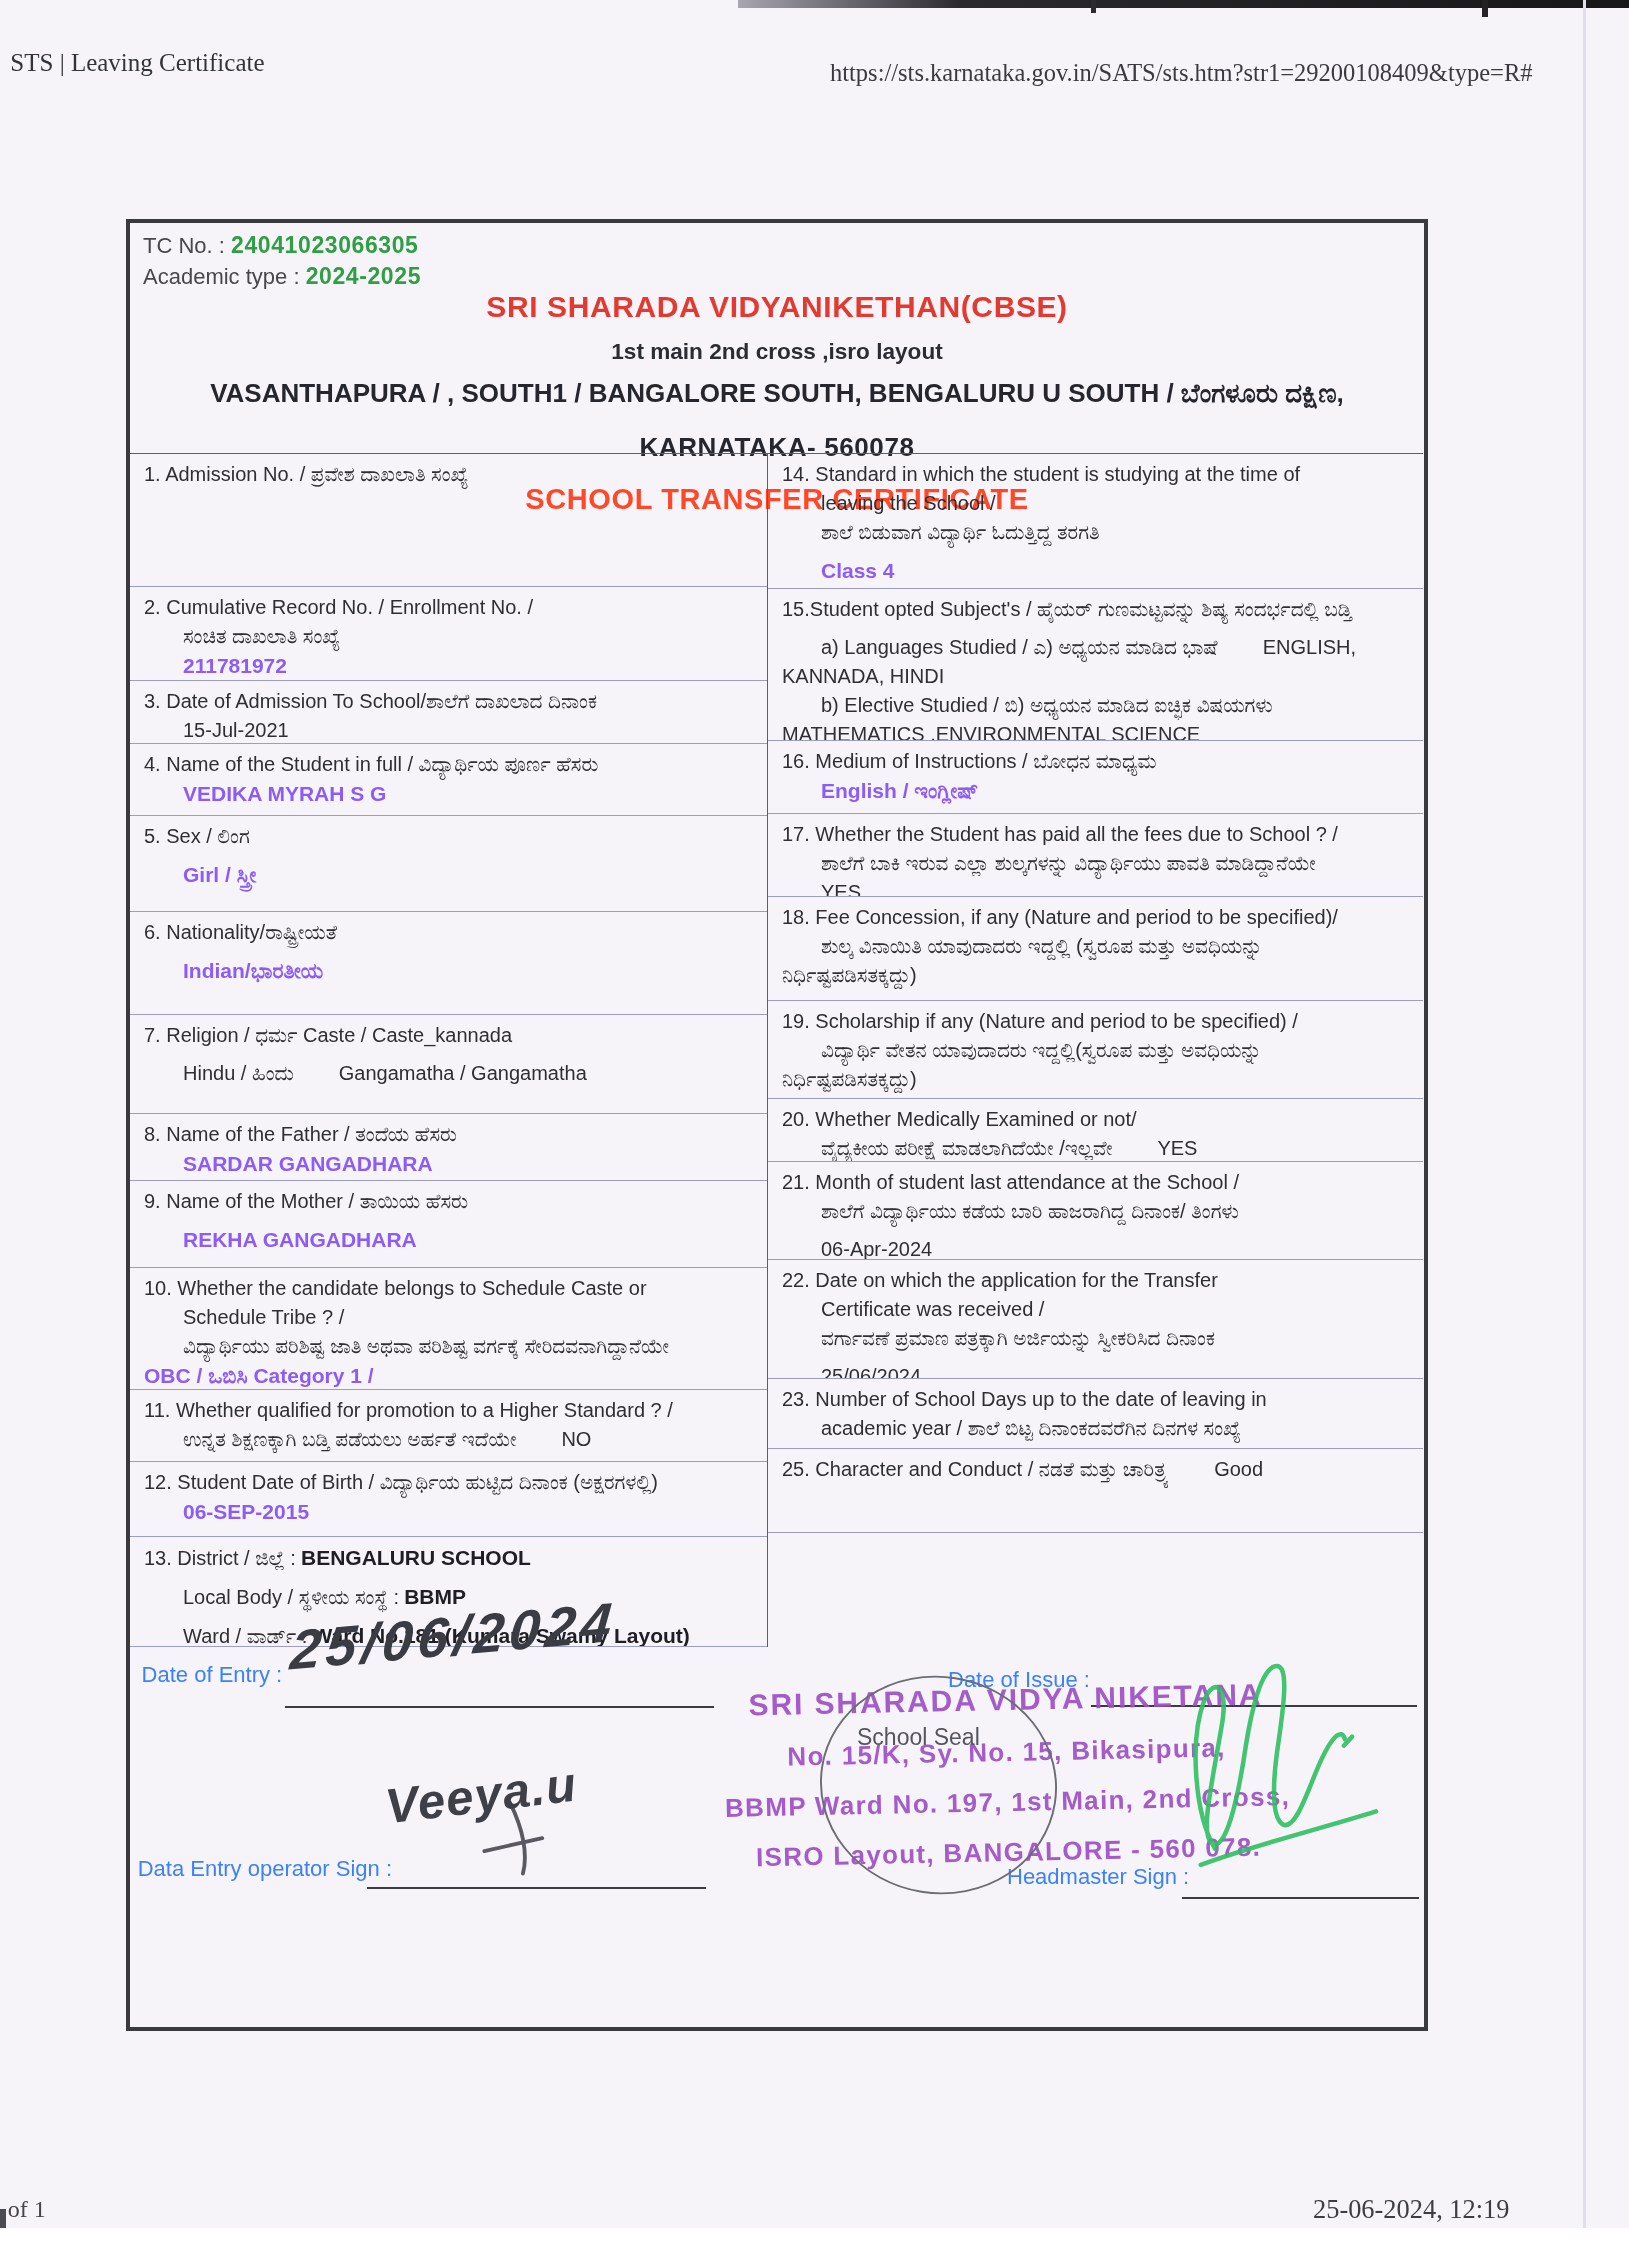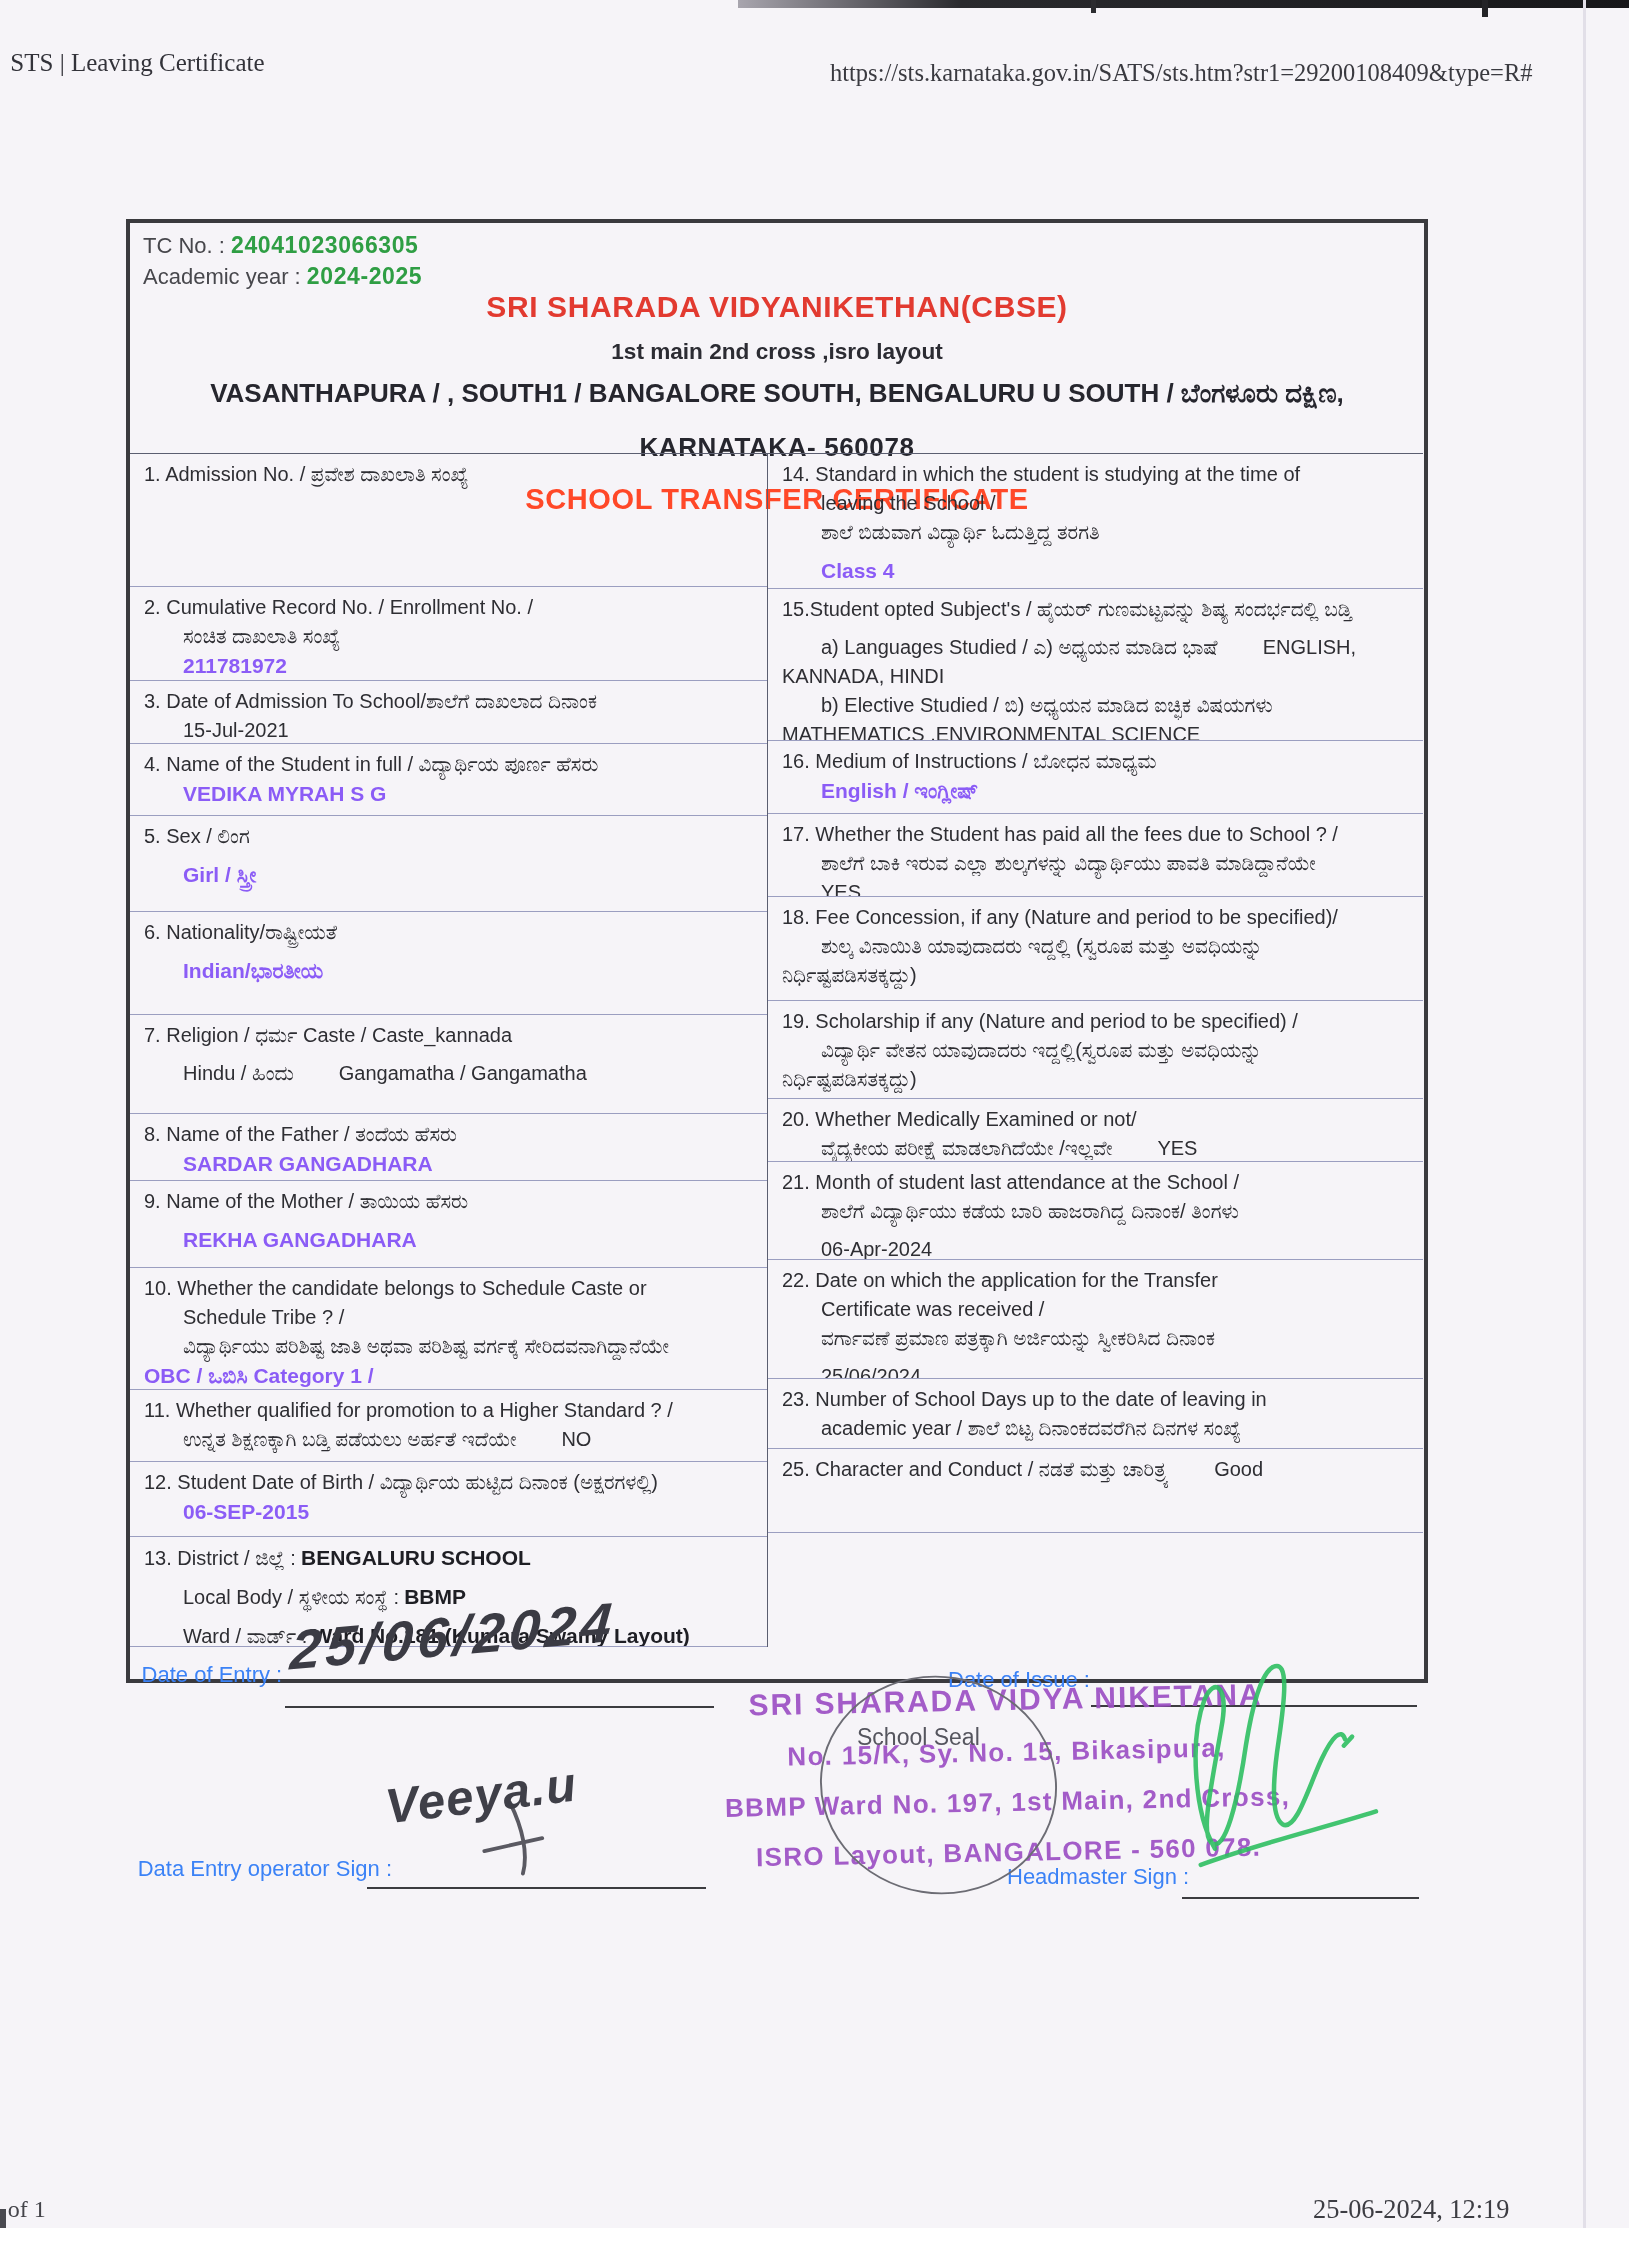--- a/index.html
+++ b/index.html
@@ -20,21 +20,21 @@
   .ph-title{position:absolute;left:10.3px;top:49px;font-family:"Liberation Serif",serif;
     font-size:25px;color:#33333a;}
   .ph-url{position:absolute;left:830px;top:59px;font-family:"Liberation Serif",serif;
     font-size:24.5px;color:#3a3a40;}
   .pf-left{position:absolute;left:-10.3px;top:2196px;font-family:"Liberation Serif",serif;
     font-size:24px;color:#44444a;}
   .pf-right{position:absolute;left:1313px;top:2194px;font-family:"Liberation Serif",serif;
     font-size:26.4px;color:#3d3d43;}
 
   
-  .cert-box{position:absolute;left:126px;top:219px;width:1302px;height:1464px;
+  .cert-box{position:absolute;left:126px;top:219px;width:1302px;height:1812px;
     border:4.5px solid #3a3a3e;box-sizing:border-box;background:transparent;}
 
   .tc-line{position:absolute;left:13px;font-size:22px;color:#47474c;}
   .tc-line .val{color:#2f9e44;font-weight:bold;font-size:23px;letter-spacing:0.6px;}
   .tc-no{top:9px;} .ay{top:40px;}
 
   .h-center{position:absolute;left:0;width:100%;text-align:center;}
   .school-name{top:67px;font-size:30px;font-weight:bold;color:#e23a30;letter-spacing:0.6px;}
   .addr1{top:116px;font-size:22.6px;font-weight:bold;color:#2c2c33;}
   .addr2{top:155px;font-size:26px;font-weight:bold;color:#26262e;}
@@ -89,21 +89,21 @@
 <div class="ph-title">STS | Leaving Certificate</div>
 <div class="ph-url">https://sts.karnataka.gov.in/SATS/sts.htm?str1=29200108409&amp;type=R#</div>
 
 <div class="cert-box">
 
   <div class="tc-line tc-no">
     <span>TC No. :</span>
     <span class="val">24041023066305</span>
   </div>
   <div class="tc-line ay">
-    <span>Academic year :</span>
+    <span>Academic type :</span>
     <span class="val">2024-2025</span>
   </div>
 
   <div class="h-center school-name">SRI SHARADA VIDYANIKETHAN(CBSE)</div>
   <div class="h-center addr1">1st main 2nd cross ,isro layout</div>
   <div class="h-center addr2">VASANTHAPURA / , SOUTH1 / BANGALORE SOUTH, BENGALURU U SOUTH / ಬೆಂಗಳೂರು ದಕ್ಷಿಣ,</div>
   <div class="h-center addr3">KARNATAKA- 560078</div>
   <div class="h-center doc-title">SCHOOL TRANSFER CERTIFICATE</div>
 
   <div class="items">

